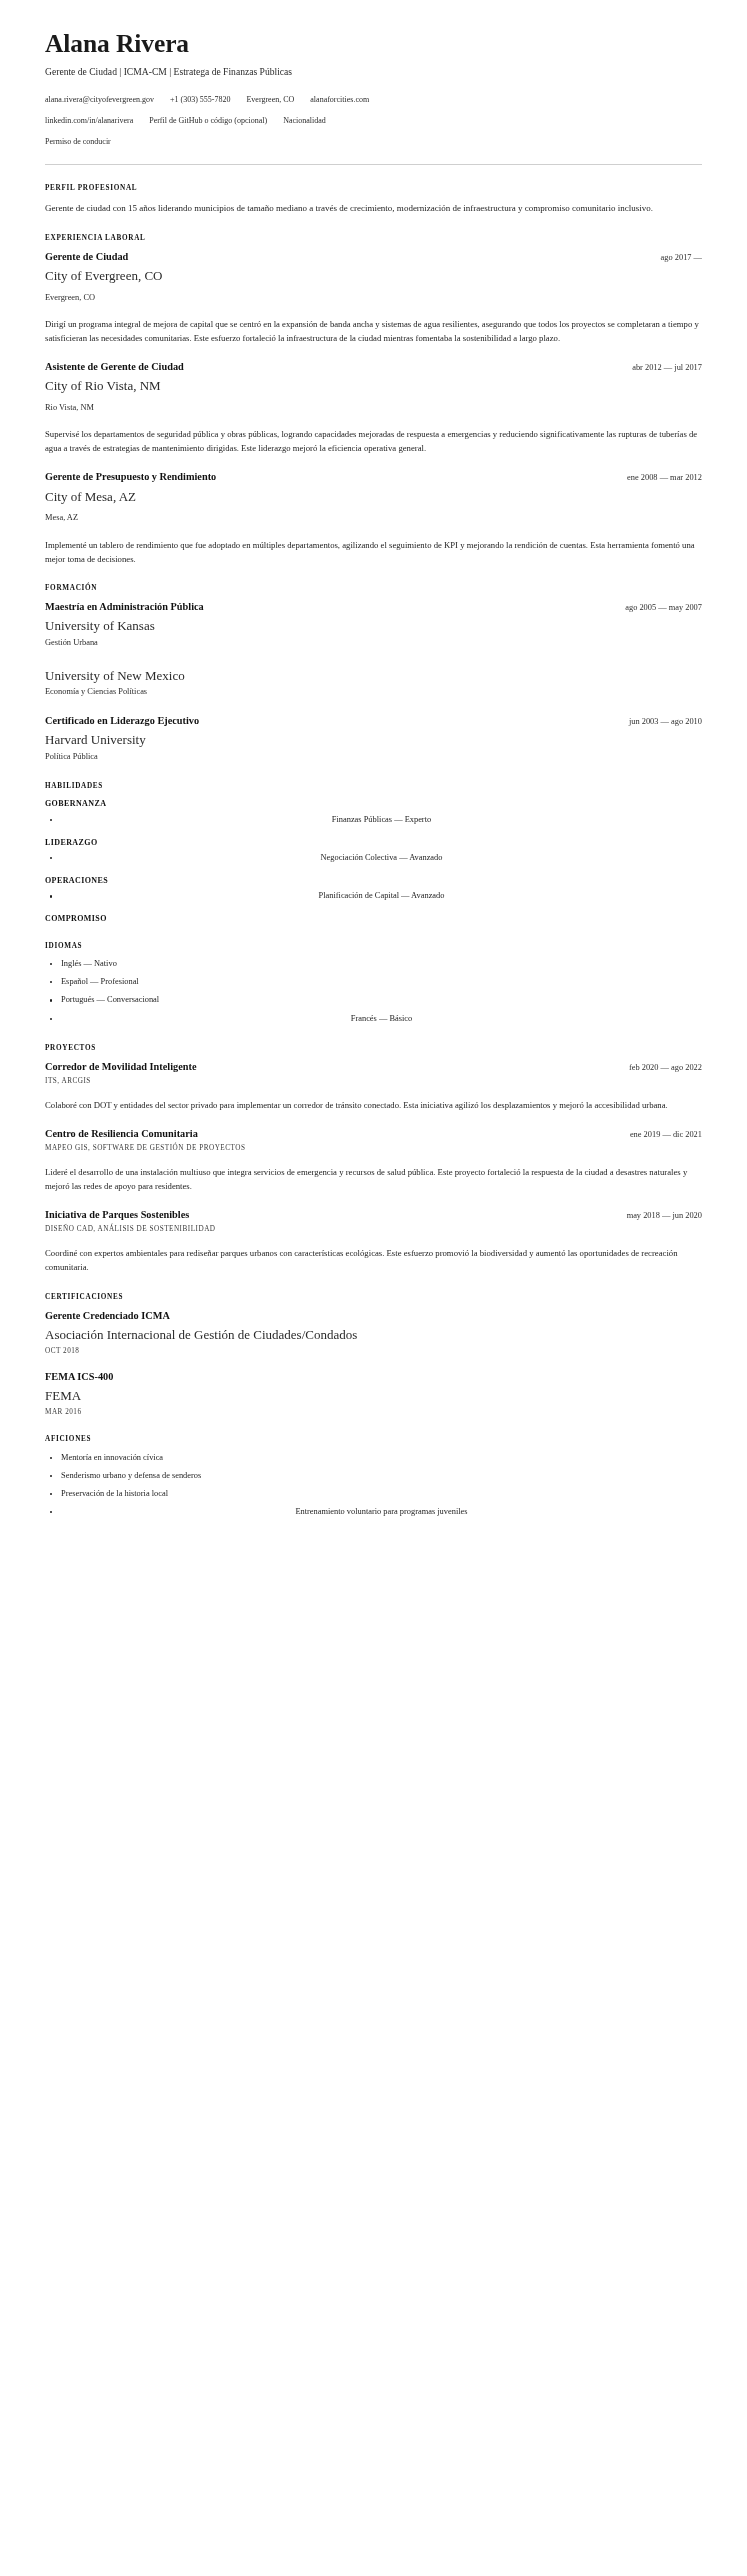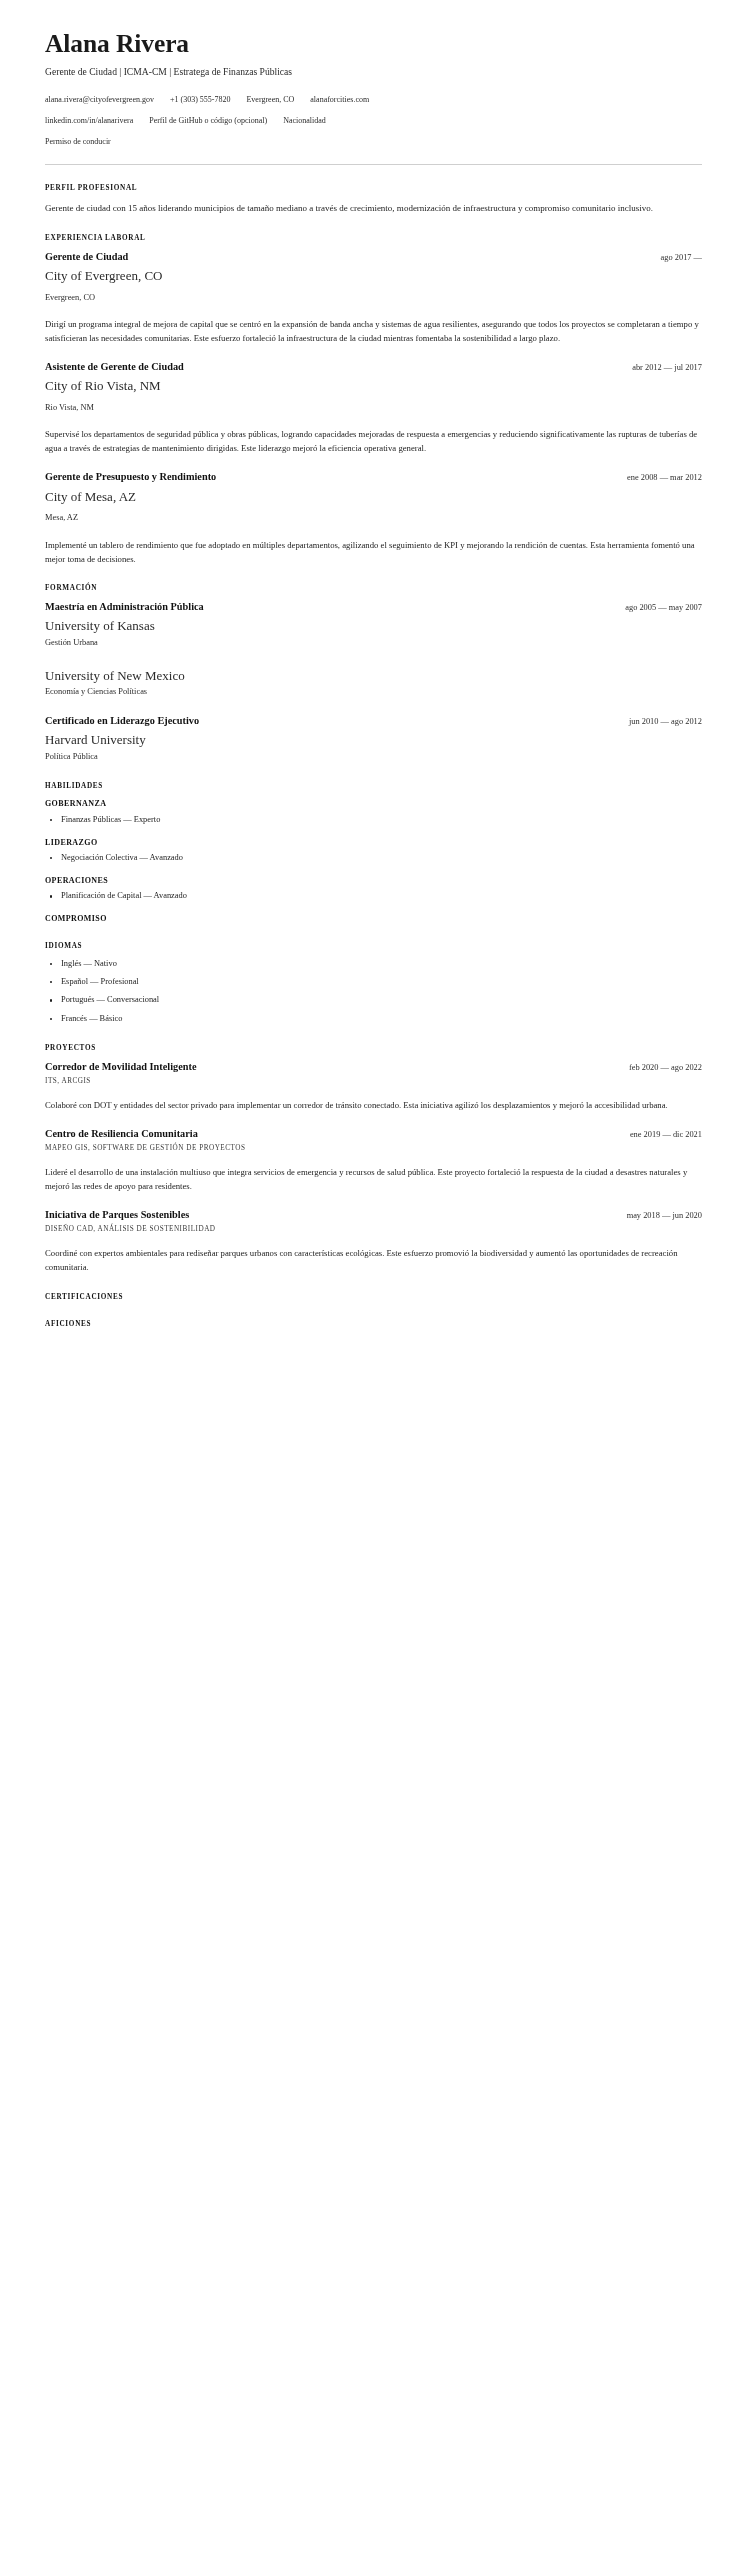--- a/index.html
+++ b/index.html
@@ -153,21 +153,21 @@
     padding: 0;
   }
   ul.bullets li {
     font-size: 8.4px;
     line-height: 1.5;
     color: #1d1d1d;
     padding-left: 16px;
     position: relative;
     margin-bottom: 5.6px;
   }
-  ul.bullets li:last-child { margin-bottom: 0; }
+  ul.bullets li:last-child { margin-bottom: 0; text-align: center; }
   ul.bullets li::before {
     content: "";
     position: absolute;
     left: 5px;
     top: 5px;
     width: 2.2px;
     height: 2.2px;
     border-radius: 50%;
     background: #1d1d1d;
   }
@@ -250,21 +250,21 @@
           <div class="entry-org">University of Kansas</div>
           <div class="entry-sub">Gestión Urbana</div>
         </div>
         <div class="entry">
           <div class="entry-org">University of New Mexico</div>
           <div class="entry-sub">Economía y Ciencias Políticas</div>
         </div>
         <div class="entry">
           <div class="entry-head">
             <div class="entry-title">Certificado en Liderazgo Ejecutivo</div>
-            <div class="entry-dates">jun 2010 — ago 2012</div>
+            <div class="entry-dates">jun 2003 — ago 2010</div>
           </div>
           <div class="entry-org">Harvard University</div>
           <div class="entry-sub">Política Pública</div>
         </div>
       </div>
   </section>
 
   <section class="section">
     <div class="section-title">HABILIDADES</div>
     <div id="skills-list">
@@ -327,20 +327,42 @@
             <div class="entry-dates">may 2018 — jun 2020</div>
           </div>
           <div class="entry-tech">DISEÑO CAD, ANÁLISIS DE SOSTENIBILIDAD</div>
           <p class="entry-desc">Coordiné con expertos ambientales para rediseñar parques urbanos con características ecológicas. Este esfuerzo promovió la biodiversidad y aumentó las oportunidades de recreación comunitaria.</p>
         </div>
       </div>
   </section>
 
   <section class="section">
     <div class="section-title">CERTIFICACIONES</div>
+    <div id="certifications-list">
+        <div class="entry">
+          <div class="entry-head">
+            <div class="entry-title">Gerente Credenciado ICMA</div>
+          </div>
+          <div class="entry-org">Asociación Internacional de Gestión de Ciudades/Condados</div>
+          <div class="entry-meta">OCT 2018</div>
+        </div>
+        <div class="entry">
+          <div class="entry-head">
+            <div class="entry-title">FEMA ICS-400</div>
+          </div>
+          <div class="entry-org">FEMA</div>
+          <div class="entry-meta">MAR 2016</div>
+        </div>
+      </div>
   </section>
 
   <section class="section">
     <div class="section-title">AFICIONES</div>
+    <ul class="bullets" id="hobbies-list">
+        <li>Mentoría en innovación cívica</li>
+        <li>Senderismo urbano y defensa de senderos</li>
+        <li>Preservación de la historia local</li>
+        <li>Entrenamiento voluntario para programas juveniles</li>
+      </ul>
   </section>
 
 </div>
 
 
 </body></html>

